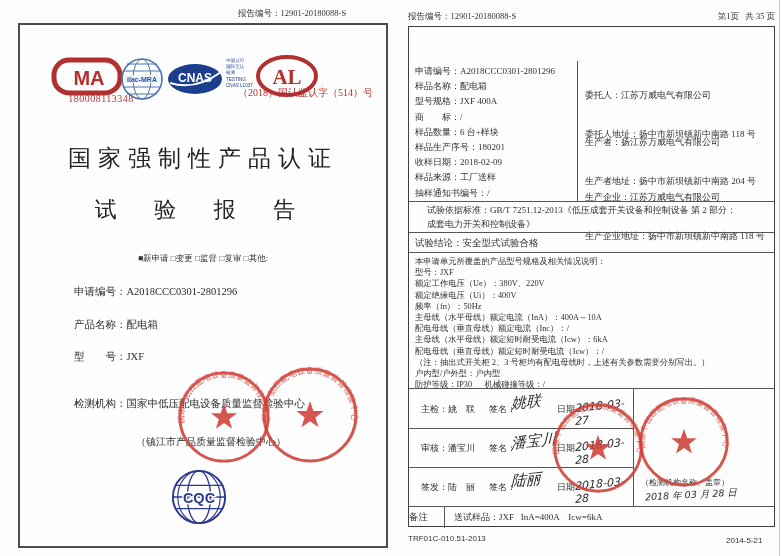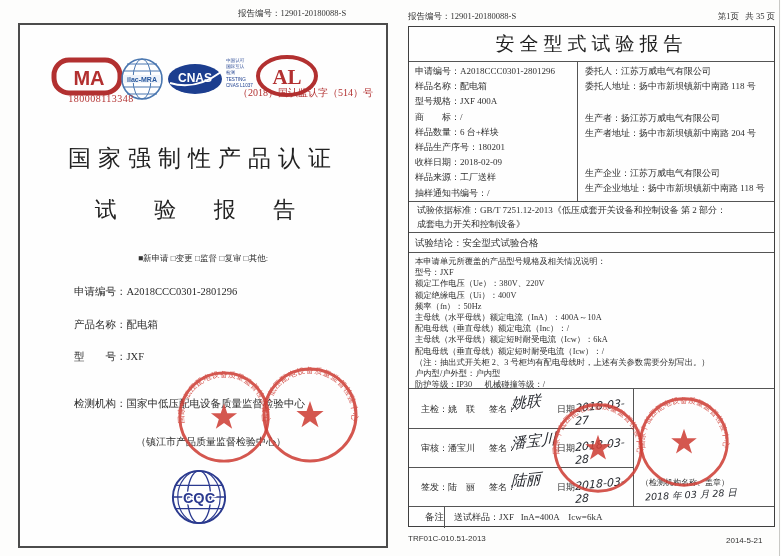--- a/index.html
+++ b/index.html
@@ -32,43 +32,43 @@
     position:absolute;left:408px;top:26px;width:367px;height:501px;
     border:1.5px solid #3f3f3f;background:#fefefe;box-sizing:border-box;
   }
   .rp-title{position:absolute;left:0;top:0;width:100%;height:34px;border-bottom:1px solid #555;
     text-align:center;font-size:19px;letter-spacing:5px;line-height:34px;color:#1e1e1e;}
   .rp-info{position:absolute;left:0;top:34px;width:100%;height:140px;border-bottom:1px solid #555;}
   .rp-info-left{position:absolute;left:6px;top:3px;width:160px;font-size:9px;line-height:15.2px;}
   .rp-info-left div{white-space:pre;}
   .rp-info-divider{position:absolute;left:168px;top:0;width:1px;height:140px;background:#555;}
   .rp-info-right{position:absolute;left:176px;width:188px;font-size:9px;line-height:15px;}
-  .rp-info-right div{white-space:pre;}
+  .rp-info-right div{white-space:pre;margin-top:24px;}
   .rp-standard{position:absolute;left:0;top:174px;width:100%;height:32px;border-bottom:1px solid #555;font-size:9px;line-height:14px;padding-top:2px;box-sizing:border-box;}
-  .rp-standard div{margin-left:8px;}
+  .rp-standard div{margin-left:18px;}
   .rp-conclusion{position:absolute;left:0;top:208px;width:100%;height:18px;border-bottom:1px solid #555;font-size:9.5px;line-height:17px;box-sizing:border-box;}
   .rp-conclusion div{margin-left:6px;}
   .rp-spec{position:absolute;left:0;top:227px;width:100%;height:135px;border-bottom:1px solid #555;font-size:8.3px;line-height:11.2px;padding-top:2px;box-sizing:border-box;}
   .rp-spec div{margin-left:6px;white-space:pre;}
   .rp-sign{position:absolute;left:0;top:362px;width:100%;height:117px;border-bottom:1px solid #555;}
   .sign-row{position:absolute;left:0;width:224px;height:39px;}
   .sign-row .role{position:absolute;left:12px;top:14px;font-size:9px;white-space:pre;}
   .sign-row .slabel{position:absolute;left:80px;top:14px;font-size:9px;}
   .sign-row .dlabel{position:absolute;left:148px;top:14px;font-size:9px;}
   .sign-divider{position:absolute;left:224px;top:0;width:1px;height:117px;background:#555;}
   .sign-sep1{position:absolute;left:0;top:39px;width:224px;height:1px;background:#555;}
   .sign-sep2{position:absolute;left:0;top:78px;width:224px;height:1px;background:#555;}
   .handwrite{font-family:"DejaVu Sans",sans-serif;font-style:italic;display:inline-block;
     transform:rotate(-6deg) skewX(-6deg);color:#26292f;}
   .sig-name{position:absolute;left:102px;top:4px;font-size:15px;}
   .sig-date{position:absolute;left:166px;top:10px;font-size:11px;}
   .stamp-cell-caption{position:absolute;left:232px;top:88px;font-size:8px;color:#2b2b2b;}
   .stamp-cell-date{position:absolute;left:236px;top:100px;font-size:9.5px;color:#26292f;font-family:"DejaVu Sans",sans-serif;font-style:italic;transform:rotate(-3deg);}
   .rp-remark{position:absolute;left:0;top:480px;width:100%;height:21px;}
-  .remark-label{position:absolute;left:0;top:0;width:35px;height:21px;border-right:1px solid #555;text-align:right;line-height:20px;font-size:9.5px;}
+  .remark-label{position:absolute;left:0;top:0;width:35px;height:21px;border-right:1px solid #555;text-align:left;line-height:20px;font-size:9.5px;}
   .remark-text{position:absolute;left:45px;top:0;height:21px;line-height:20px;font-size:9px;white-space:pre;}
   .rp-footer-left{position:absolute;left:408px;top:534px;font-size:8px;color:#333;font-family:"Liberation Sans",sans-serif;}
   .rp-footer-right{position:absolute;left:726px;top:536px;font-size:8px;color:#333;font-family:"Liberation Sans",sans-serif;}
   .scan-edge{position:absolute;right:1px;top:0;width:1px;height:556px;background:#c9c9c6;}
   
   .stamp{position:absolute;opacity:.88;}
   .stamp text{font-family:"Liberation Serif",serif;}
 </style>
 </head>
 <body>
@@ -153,21 +153,20 @@
       <text font-size="8" fill="#cf4038" letter-spacing="0.5">
         <textPath href="#arcL2" startOffset="50%" text-anchor="middle">国家中低压配电设备质量监督检验中心</textPath>
       </text>
     </svg>
   </div>
 
   <div class="rp-header-left">报告编号：12901-20180088-S</div>
   <div class="rp-header-right">第1页   共 35 页</div>
 
   <div class="page-right">
-    <div class="rp-title">安全型式试验报告</div>
 
     <div class="rp-info">
       <div class="rp-info-left">
           <div>申请编号：A2018CCC0301-2801296</div>
           <div>样品名称：配电箱</div>
           <div>型号规格：JXF 400A</div>
           <div>商　　标：/</div>
           <div>样品数量：6 台+样块</div>
           <div>样品生产序号：180201</div>
           <div>收样日期：2018-02-09</div>

